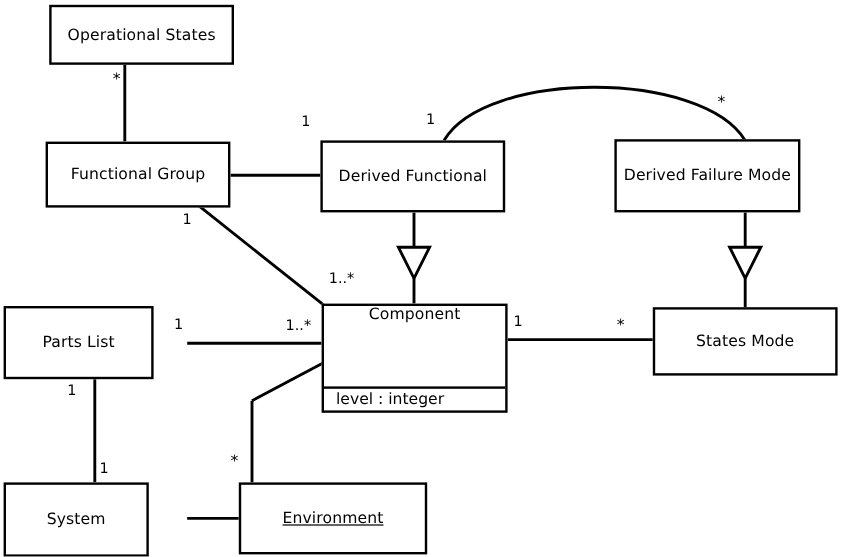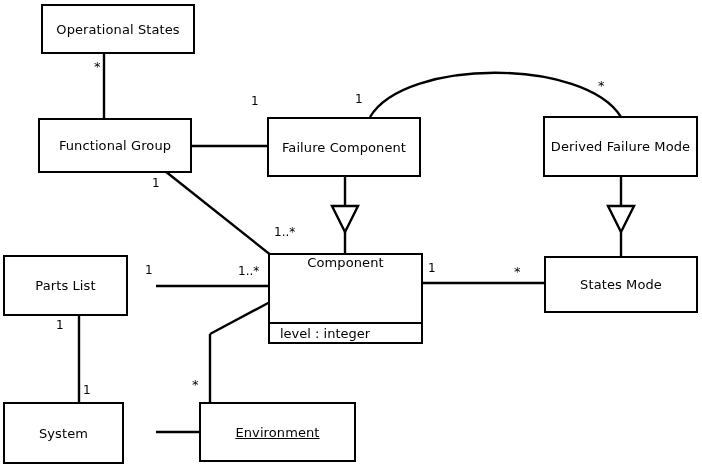--- a/index.html
+++ b/index.html
@@ -103,24 +103,24 @@
 
   <div class="uml-class" style="left:41px; top:4px; width:154px; height:50px;">
     <div class="uml-name-compartment">Operational States</div>
   </div>
 
   <div class="uml-class" style="left:38px; top:118px; width:154px; height:55px;">
     <div class="uml-name-compartment">Functional Group</div>
   </div>
 
   <div class="uml-class" style="left:267px; top:117px; width:154px; height:60px;">
-    <div class="uml-name-compartment">Failure Component</div>
+    <div class="uml-name-compartment">Derived Functional</div>
   </div>
 
-  <div class="uml-class" style="left:543px; top:116px; width:155px; height:61px;">
+  <div class="uml-class" style="left:512px; top:116px; width:155px; height:61px;">
     <div class="uml-name-compartment">Derived Failure Mode</div>
   </div>
 
   <div class="uml-class" style="left:3px; top:255px; width:125px; height:61px;">
     <div class="uml-name-compartment">Parts List</div>
   </div>
 
   <div class="uml-class" style="left:268px; top:253px; width:155px; height:91px;gap:32px;">
     <div class="uml-name-compartment">Component</div>
     <div class="uml-attr-compartment">level : integer</div>

